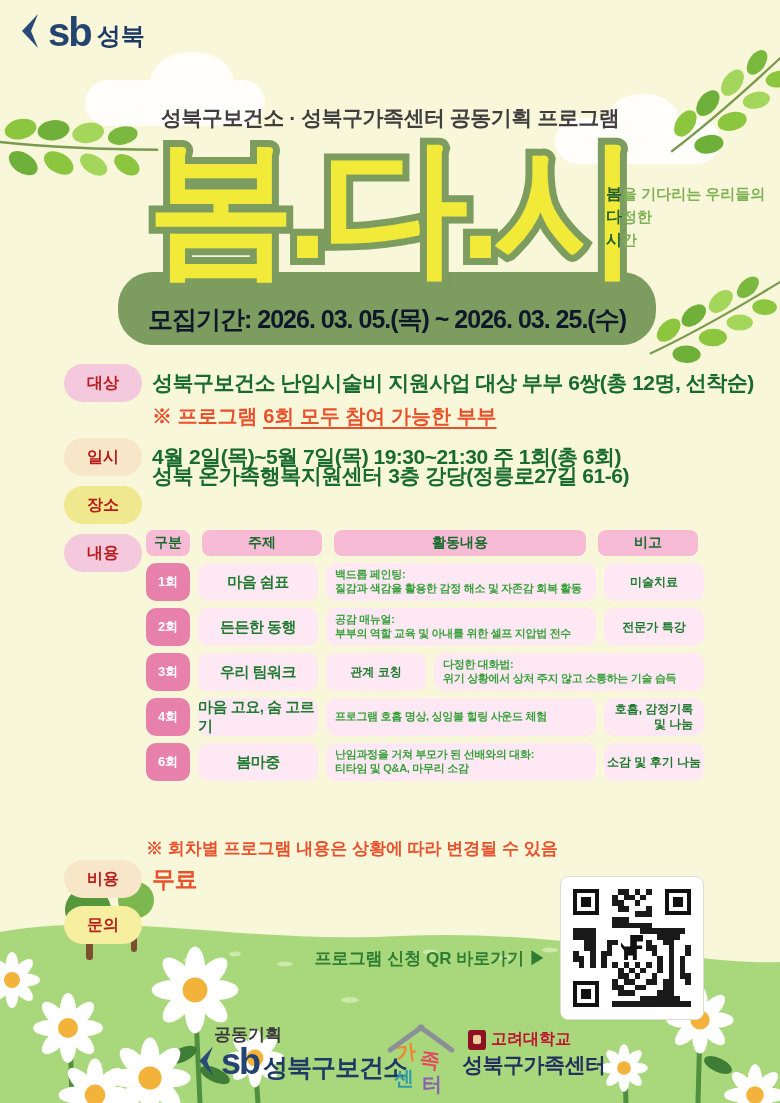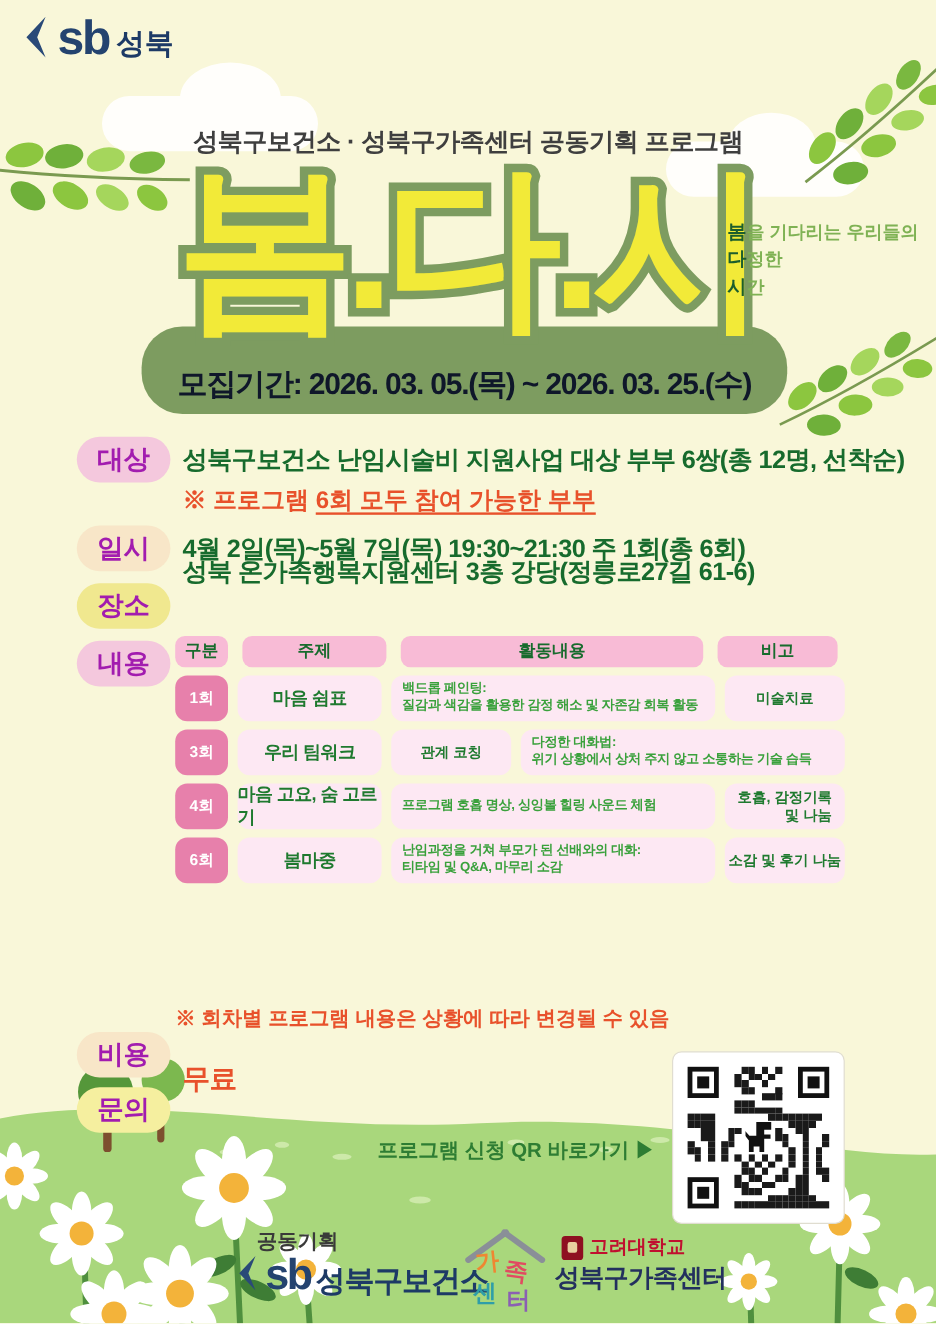--- a/index.html
+++ b/index.html
@@ -24,21 +24,21 @@
   .title-wrap{position:absolute;left:0;top:126px;width:780px;text-align:center;line-height:1.1;z-index:2;}
   .title-back,.title-front{font-size:148px;letter-spacing:-8px;}
   .title-back{color:#7d9c60;-webkit-text-stroke:14px #7d9c60;}
   .title-front{position:absolute;left:0;top:0;width:100%;color:#f2ea38;}
   .tagline{position:absolute;left:606px;top:182px;width:172px;font-size:15px;line-height:1.45;z-index:2;}
   .tag-strong{color:#1c5e2d;font-size:16px;}
   .tag-rest{color:#7fb254;}
 
   
   .pill{position:absolute;left:64px;width:78px;height:38px;border-radius:20px;display:flex;
-        align-items:center;justify-content:center;font-size:22px;color:#a21caf;z-index:1;}
+        align-items:center;justify-content:center;font-size:16px;color:#b91c1c;z-index:1;}
   .pill-pink{background:#f4c8dd;} .pill-cream{background:#f8e6c8;} .pill-yellow{background:#f0e88f;}
   .pill-yellow2{background:#f5ef9f;}
   .info-text{position:absolute;left:152px;font-size:21px;color:#176b2d;letter-spacing:-0.5px;z-index:1;}
   .note-text{position:absolute;left:152px;top:403px;font-size:20px;color:#e8512b;z-index:1;}
   .note-underline{text-decoration:underline;text-underline-offset:4px;}
   .accent{color:#e8512b;}
 
   
   .table{position:absolute;left:146px;top:530px;width:552px;display:flex;flex-direction:column;gap:7px;z-index:1;}
   .t-head{display:flex;gap:12px;height:26px;}
@@ -162,20 +162,27 @@
       <div class="hc c-note">비고</div>
     </div>
     <div class="t-row">
       <div class="cell sess c-sess">1회</div>
       <div class="cell topic c-topic">마음 쉼표</div>
       <div class="cell act c-act">백드롭 페인팅:
 질감과 색감을 활용한 감정 해소 및 자존감 회복 활동</div>
       <div class="cell note c-note">미술치료</div>
     </div>
     <div class="t-row">
+      <div class="cell sess c-sess">2회</div>
+      <div class="cell topic c-topic">든든한 동행</div>
+      <div class="cell act c-act">공감 매뉴얼:
+부부의 역할 교육 및 아내를 위한 셀프 지압법 전수</div>
+      <div class="cell note c-note">전문가 특강</div>
+    </div>
+    <div class="t-row">
       <div class="cell sess c-sess">3회</div>
       <div class="cell topic c-topic">우리 팀워크</div>
       <div class="cell note c-note">관계 코칭</div>
       <div class="cell act c-act">다정한 대화법:
 위기 상황에서 상처 주지 않고 소통하는 기술 습득</div>
     </div>
     <div class="t-row">
       <div class="cell sess c-sess">4회</div>
       <div class="cell topic c-topic">마음 고요, 숨 고르기</div>
       <div class="cell act c-act">프로그램 호흡 명상, 싱잉볼 힐링 사운드 체험</div>
@@ -187,21 +194,21 @@
       <div class="cell topic c-topic">봄마중</div>
       <div class="cell act c-act">난임과정을 거쳐 부모가 된 선배와의 대화:
 티타임 및 Q&amp;A, 마무리 소감</div>
       <div class="cell note c-note">소감 및 후기 나눔</div>
     </div>
   </div>
 
   <div class="footnote">※ 회차별 프로그램 내용은 상황에 따라 변경될 수 있음</div>
 
   <div class="pill pill-cream" style="top:860px;">비용</div>
-  <div class="info-text accent" style="top:864px;font-size:23px;margin-top:20px;">무료</div>
+  <div class="info-text accent" style="top:864px;font-size:23px;">무료</div>
 
   <div class="pill pill-yellow2" style="top:906px;">문의</div>
 
   <svg class="deco" style="left:0;top:870px;" width="780" height="233" viewBox="0 0 780 233">
     <path d="M0,62 C120,40 240,74 400,66 C560,58 690,96 780,92 L780,233 L0,233 Z" fill="#a9d77c"></path>
     <g fill="#cde9a9">
       <ellipse cx="190" cy="90" rx="7" ry="2.5"></ellipse>
         <ellipse cx="235" cy="84" rx="6" ry="2.5"></ellipse>
       <ellipse cx="285" cy="94" rx="8" ry="2.5"></ellipse>
         <ellipse cx="430" cy="82" rx="7" ry="2.5"></ellipse>

